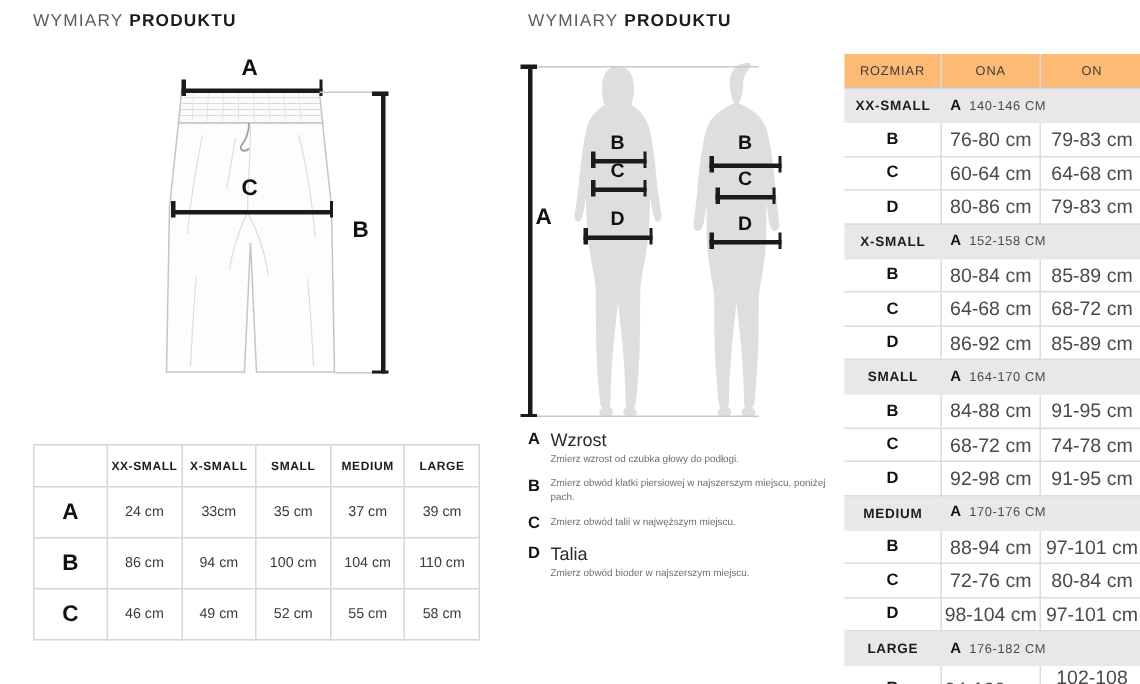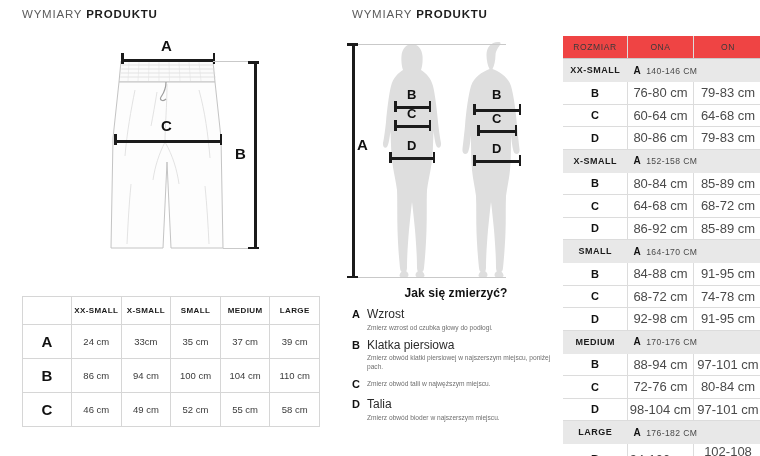--- a/index.html
+++ b/index.html
@@ -84,21 +84,21 @@
     position:absolute;left:563px;top:36px;width:197px;
     border-collapse:collapse;table-layout:fixed;
   }
   #size-table td{
     font-size:13px;color:#4a4a4a;text-align:center;
     border-bottom:1px solid #dcdcdc;
     height:21.5px;padding:0;vertical-align:middle;
   }
   #size-table tr.head td{
     font-size:8.5px;color:#3a3a3a;letter-spacing:.6px;
-    border-bottom:1px solid #c9c9c9;height:22px;background:#ef4444;
+    border-bottom:1px solid #c9c9c9;height:22px;background:#fdba74;
   }
   #size-table td.vsep{border-right:1px solid #dcdcdc;}
   #size-table tr.group td{
     background:#e8e8e8;border-bottom:1px solid #e8e8e8;
     height:22px;font-size:9px;
   }
   #size-table tr.group td.gname{
     font-weight:700;color:#1b1b1b;font-size:9px;letter-spacing:.5px;
   }
   #size-table tr.group td.gval{
@@ -306,34 +306,32 @@
       <div class="dimlabel" style="left:152px;top:82px;font-size:13px;">C</div>
 
       <div class="dimbar h" style="left:133px;top:130px;width:48px;"></div>
       <div class="tick v" style="left:133px;top:125px;"></div>
       <div class="tick v" style="left:178.5px;top:125px;"></div>
       <div class="dimlabel" style="left:152px;top:112px;font-size:13px;">D</div>
     </div>
   </div>
 
   <div id="howto">
-    <div class="ht-title">Jak się zmierzyć?</div>
 
     <div class="ht-item">
       <div class="ht-letter">A</div>
       <div class="ht-body">
         <div class="ht-head">Wzrost</div>
         <div class="ht-desc">Zmierz wzrost od czubka głowy do podłogi.</div>
       </div>
     </div>
 
     <div class="ht-item">
       <div class="ht-letter">B</div>
       <div class="ht-body">
-        <div class="ht-head">Klatka piersiowa</div>
         <div class="ht-desc">Zmierz obwód klatki piersiowej w najszerszym miejscu, poniżej pach.</div>
       </div>
     </div>
 
     <div class="ht-item">
       <div class="ht-letter">C</div>
       <div class="ht-body">
         <div class="ht-desc">Zmierz obwód talii w najwęższym miejscu.</div>
       </div>
     </div>

